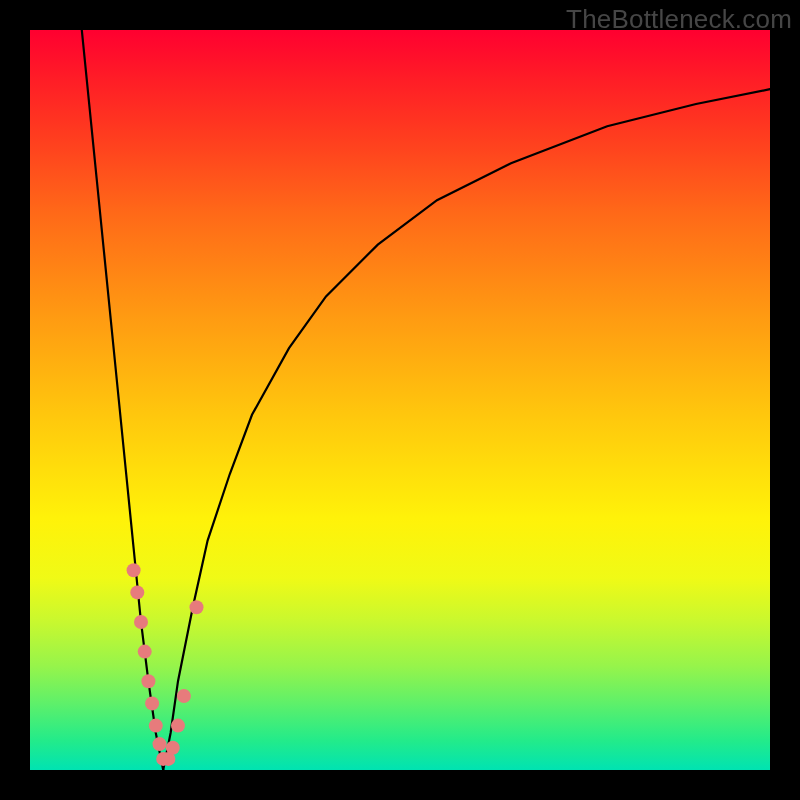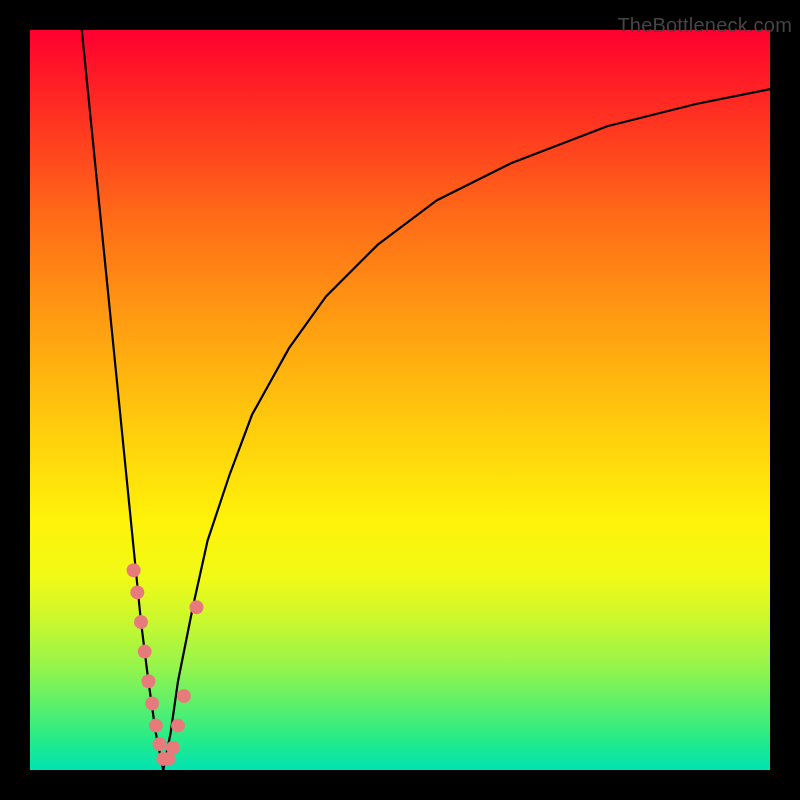--- a/index.html
+++ b/index.html
@@ -39,25 +39,24 @@
       #5ef06a 91%,
       #23eb8a 96%,
       #00e3b2 100%
     );
   }
   .watermark {
     position: absolute;
     top: 4px;
     right: 8px;
     color: #464646;
-    font-size: 20px;
+    font-size: 26px;
     font-weight: 400;
     letter-spacing: 0.2px;
     user-select: none;
-    margin-top: 10px;
   }
   svg.curves {
     position: absolute;
     left: 0;
     top: 0;
     width: 740px;
     height: 740px;
     overflow: visible;
   }
   .curve-path {

